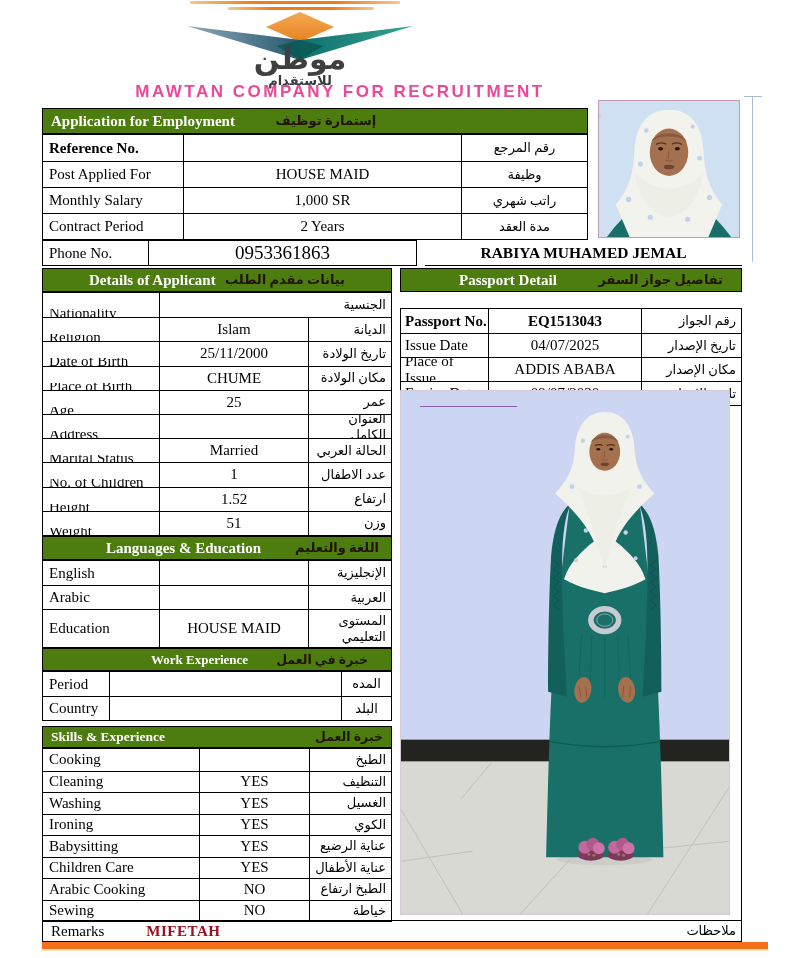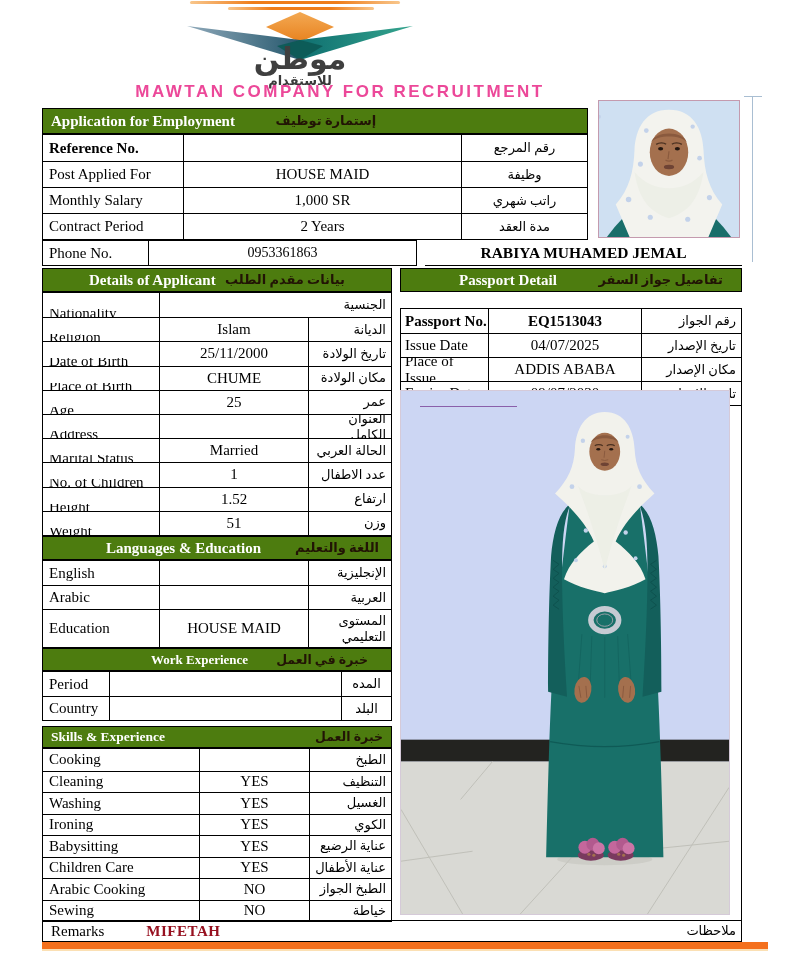--- a/index.html
+++ b/index.html
@@ -46,21 +46,21 @@
   .t-det .trow{height:24.2px;} .t-det .cl{width:116px;margin-top:16px;} .t-det .cv{width:149px;} .t-det .ca{flex:1;}
   .t-pas .trow{height:24px;} .t-pas .cl{width:87px;padding-left:4px;} .t-pas .cv{width:153px;} .t-pas .ca{flex:1;justify-content:flex-start;}
   .t-lang .trow{height:24px;} .t-lang .trow:nth-of-type(3){height:38px;} .t-lang .cl{width:116px;} .t-lang .cv{width:149px;} .t-lang .ca{flex:1;}
   .t-work .trow{height:24px;} .t-work .cl{width:66px;} .t-work .cv{width:232px;} .t-work .ca{flex:1;justify-content:center;}
   .t-skill .trow{height:21.5px;} .t-skill .cl{width:156px;} .t-skill .cv{width:110px;} .t-skill .ca{flex:1;}
 
   
   .phone-tbl{position:absolute;left:42px;top:240px;width:375px;height:26px;border:1.5px solid #000;
     box-sizing:border-box;display:flex;}
   .phone-tbl .pl{width:106px;border-right:1px solid #000;display:flex;align-items:center;padding-left:6px;font-size:15px;box-sizing:border-box;}
-  .phone-tbl .pv{flex:1;display:flex;align-items:center;justify-content:center;font-size:14px;}
+  .phone-tbl .pv{flex:1;display:flex;align-items:center;justify-content:center;font-size:19px;}
   .applicant-name{position:absolute;left:425px;top:240px;width:317px;height:25px;
     display:flex;align-items:center;justify-content:center;font-size:15.5px;font-weight:bold;
     border-bottom:1.5px solid #000;}
 
   
   .photo-head{position:absolute;left:598px;top:100px;width:142px;height:138px;border:1px solid #c49aae;box-sizing:border-box;}
   .photo-full{position:absolute;left:400px;top:390px;width:330px;height:525px;border:1px solid #d5cad8;box-sizing:border-box;}
   .photo-head svg,.photo-full svg{display:block;width:100%;height:100%;}
   .purple-line{position:absolute;left:420px;top:406px;width:97px;height:0;border-top:1.5px solid #8a5faa;}
 
@@ -429,21 +429,21 @@
 
       <div class="trow">
         <div class="cl">Children Care</div>
         <div class="cv">YES</div>
         <div class="ca">عناية الأطفال</div>
       </div>
 
       <div class="trow">
         <div class="cl">Arabic Cooking</div>
         <div class="cv">NO</div>
-        <div class="ca">الطبخ الجواز</div>
+        <div class="ca">الطبخ ارتفاع</div>
       </div>
 
       <div class="trow">
         <div class="cl">Sewing</div>
         <div class="cv">NO</div>
         <div class="ca">خياطة</div>
       </div>
     </div>
 
   <div class="vline-black"></div>

